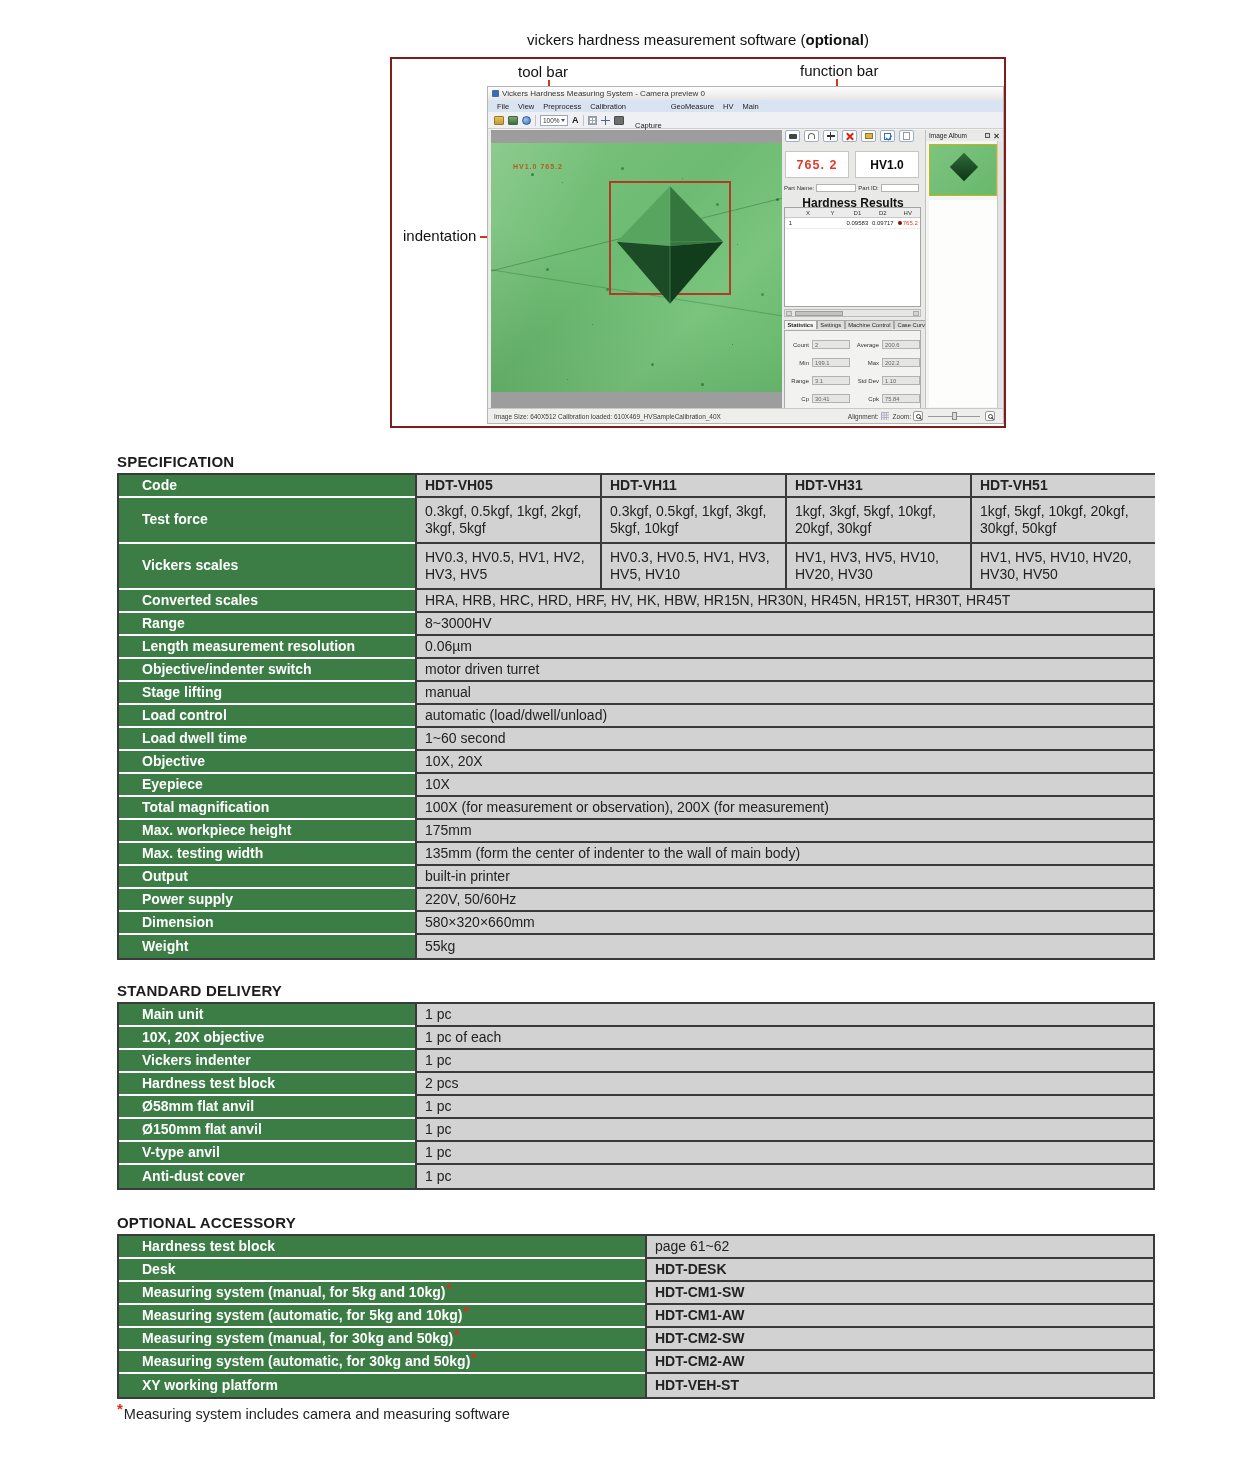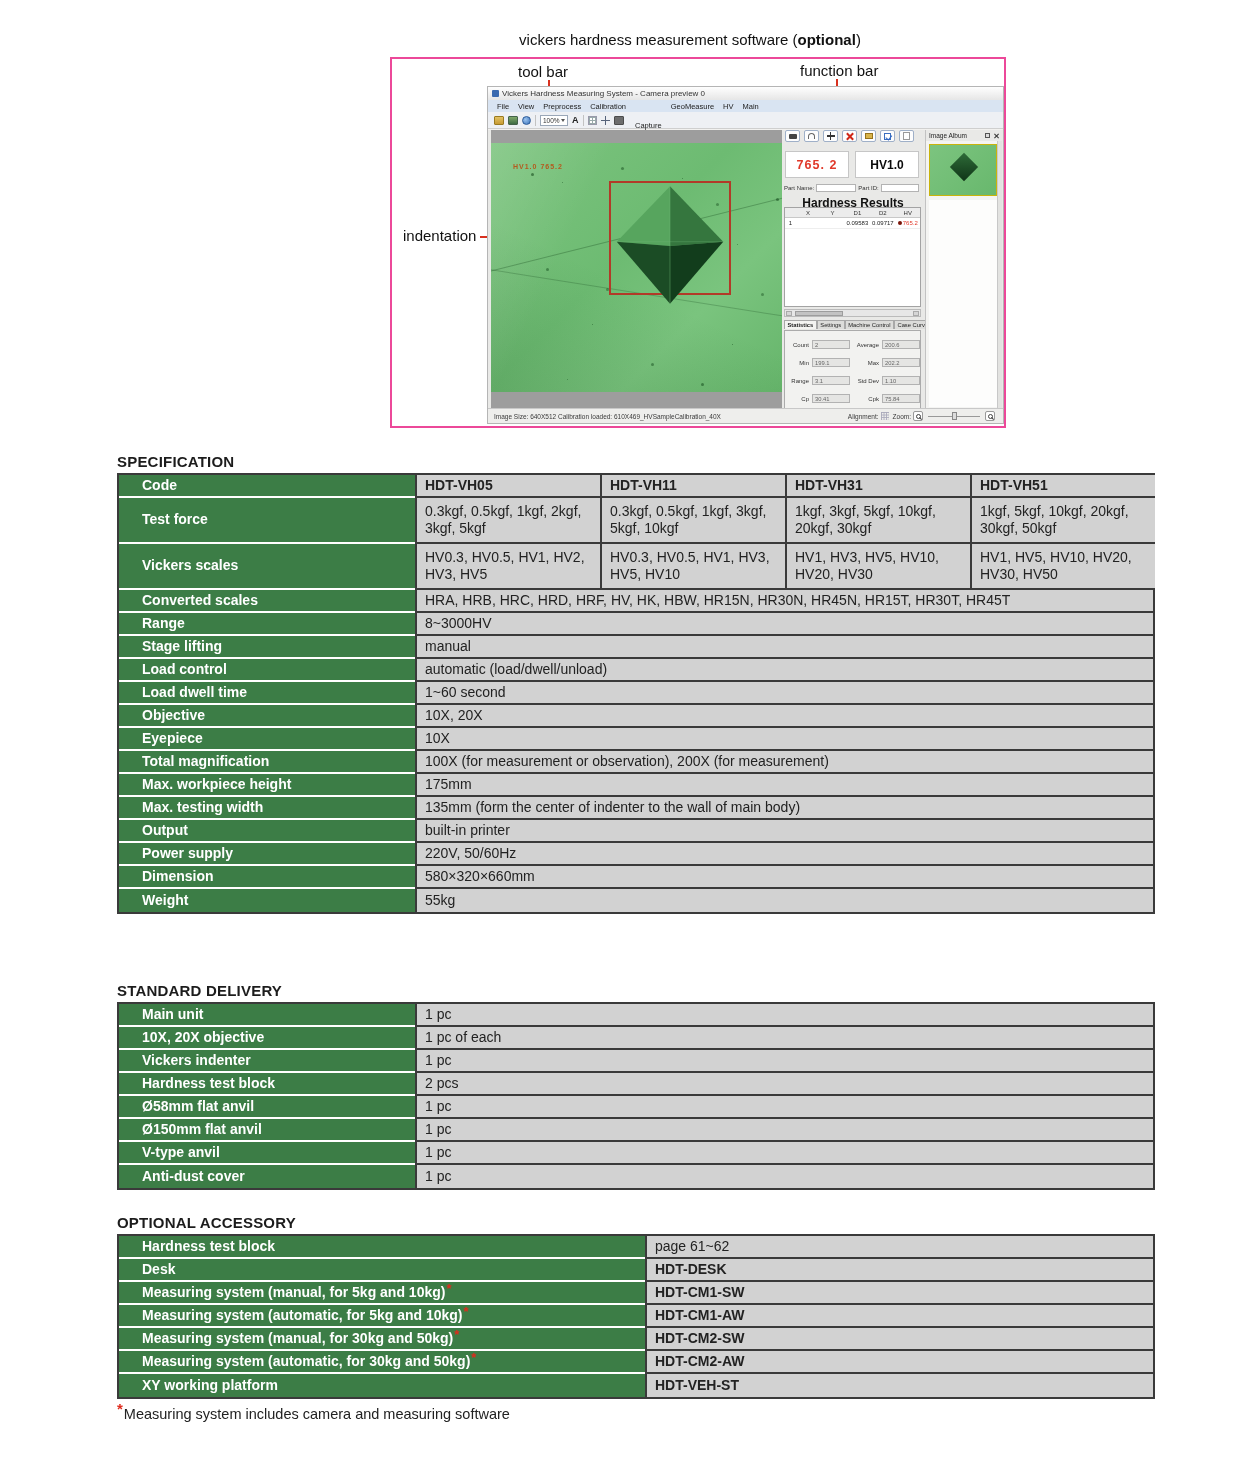--- a/index.html
+++ b/index.html
@@ -1,27 +1,27 @@
 <!DOCTYPE html>
 <html style="--green: #3c7d46; --cellgray: #d2d2d2;"><head>
 <meta charset="utf-8">
 <style>
   :root{ --green:#3c7d46; --cellgray:#d2d2d2; --red:#d93121; --dark:#3a3a3a; }
   *{ margin:0; padding:0; box-sizing:border-box; }
   body{ background:#fff; font-family:"Liberation Sans", sans-serif; }
   .page{ position:relative; width:1241px; height:1459px; background:#fff; overflow:hidden; }
 
   
-  .doc-title{ position:absolute; left:382px; top:31px; width:616px; text-align:center;
+  .doc-title{ position:absolute; left:390px; top:31px; width:616px; text-align:center;
     font-size:15px; color:#111; }
   .doc-title b{ font-weight:bold; }
 
   
   .shot{ position:absolute; left:390px; top:57px; width:616px; height:371px;
-    border:2px solid #ec4899; background:#fff;padding-left:13px; }
+    border:2px solid #7f1d1d; background:#fff;padding-left:13px; }
   .ann{ position:absolute; font-size:15px; color:#111; white-space:nowrap; }
   .redline{ position:absolute; background:#d8311f; }
 
   
   .win{ position:absolute; left:95px; top:27px; width:517px; height:338px;
     background:#f2f1ef; border:1px solid #b5b5b5; }
   .win-title{ height:13px; display:flex; align-items:center; gap:3px; padding:0 4px;
     background:linear-gradient(#fefefe,#e6e6e6); font-size:8px; color:#333; white-space:nowrap; overflow:hidden;}
   .app-ico{ width:7px; height:7px; background:#3c6bb0; border-radius:1px; flex:none; }
   .menubar{ height:12px; background:#d9e4f2; display:flex; align-items:center; gap:9px;
@@ -381,20 +381,28 @@
         </div>
         <div class="trow">
           <div class="cell lbl">Converted scales</div>
           <div class="cell val wide">HRA, HRB, HRC, HRD, HRF, HV, HK, HBW, HR15N, HR30N, HR45N, HR15T, HR30T, HR45T</div>
         </div>
         <div class="trow">
           <div class="cell lbl">Range</div>
           <div class="cell val wide">8~3000HV</div>
         </div>
         <div class="trow">
+          <div class="cell lbl">Length measurement resolution</div>
+          <div class="cell val wide">0.06µm</div>
+        </div>
+        <div class="trow">
+          <div class="cell lbl">Objective/indenter switch</div>
+          <div class="cell val wide">motor driven turret</div>
+        </div>
+        <div class="trow">
           <div class="cell lbl">Stage lifting</div>
           <div class="cell val wide">manual</div>
         </div>
         <div class="trow">
           <div class="cell lbl">Load control</div>
           <div class="cell val wide">automatic (load/dwell/unload)</div>
         </div>
         <div class="trow">
           <div class="cell lbl">Load dwell time</div>
           <div class="cell val wide">1~60 second</div>

